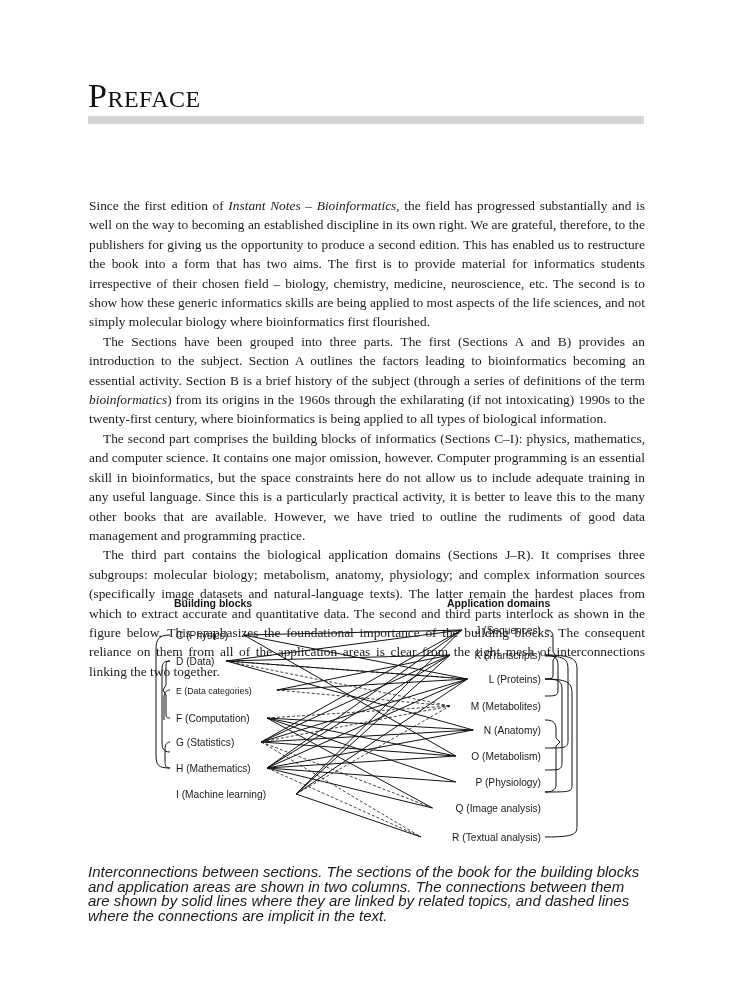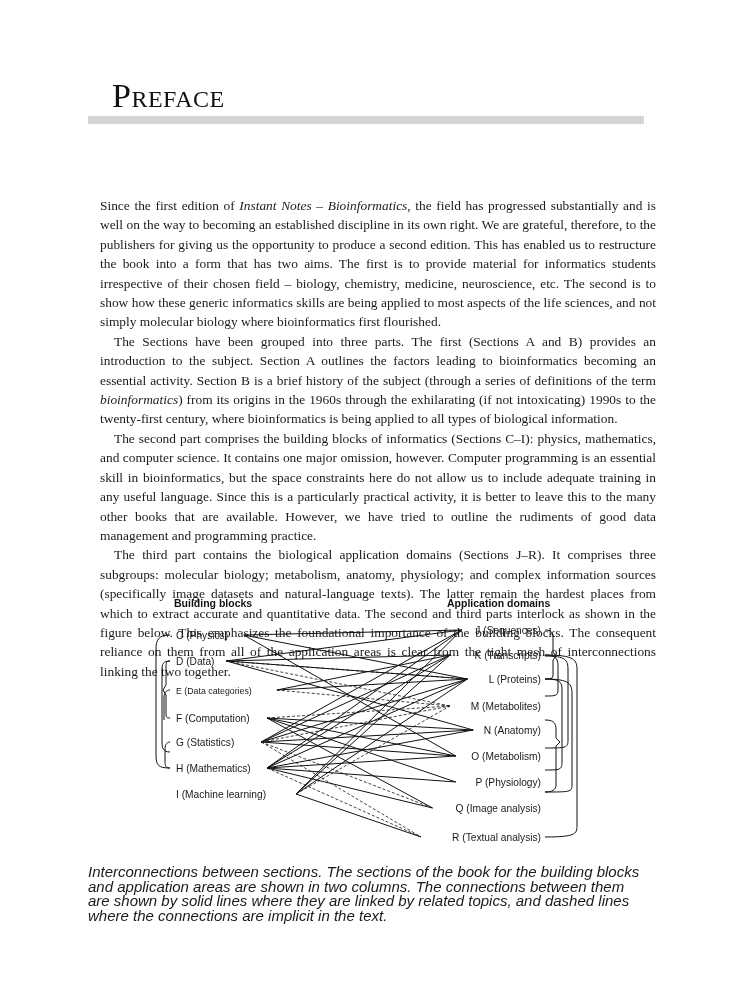--- a/index.html
+++ b/index.html
@@ -1,28 +1,28 @@
 <!DOCTYPE html>
 <html><head>
 <meta charset="utf-8">
 <style>
   html, body { margin: 0; padding: 0; background: #ffffff; }
   body { width: 729px; height: 1005px; position: relative; overflow: hidden; color: #1a1a1a; }
   .title {
     position: absolute; left: 88px; top: 76px;
     font-family: "Liberation Serif", "DejaVu Serif", serif;
     font-size: 34px; letter-spacing: 0.5px; color: #111;
-    font-variant: small-caps; line-height: 40px; margin-left: 24px;
+    font-variant: small-caps; line-height: 40px;
   }
   .rule {
     position: absolute; left: 88px; top: 116px; width: 556px; height: 8px;
     background: repeating-linear-gradient(90deg, #cfcfcf 0 1px, #dcdcdc 1px 2px);
   }
   .body-text {
-    position: absolute; left: 100px; top: 196px; width: 556px;
+    position: absolute; left: 89px; top: 196px; width: 556px;
     font-family: "Liberation Serif", "DejaVu Serif", serif;
     font-size: 13.4px; line-height: 19.4px; text-align: justify; color: #1a1a1a;
   }
   .body-text p { margin: 0; text-indent: 0; }
   .body-text p.indent { text-indent: 14px; }
   .figure { position: absolute; left: 0; top: 590px; width: 577px; height: 270px; }
   .figure svg { position: absolute; left: 0; top: 0; }
   .caption {
     position: absolute; left: 88px; top: 865px; width: 556px;
     font-family: "Liberation Sans", "DejaVu Sans", sans-serif;

